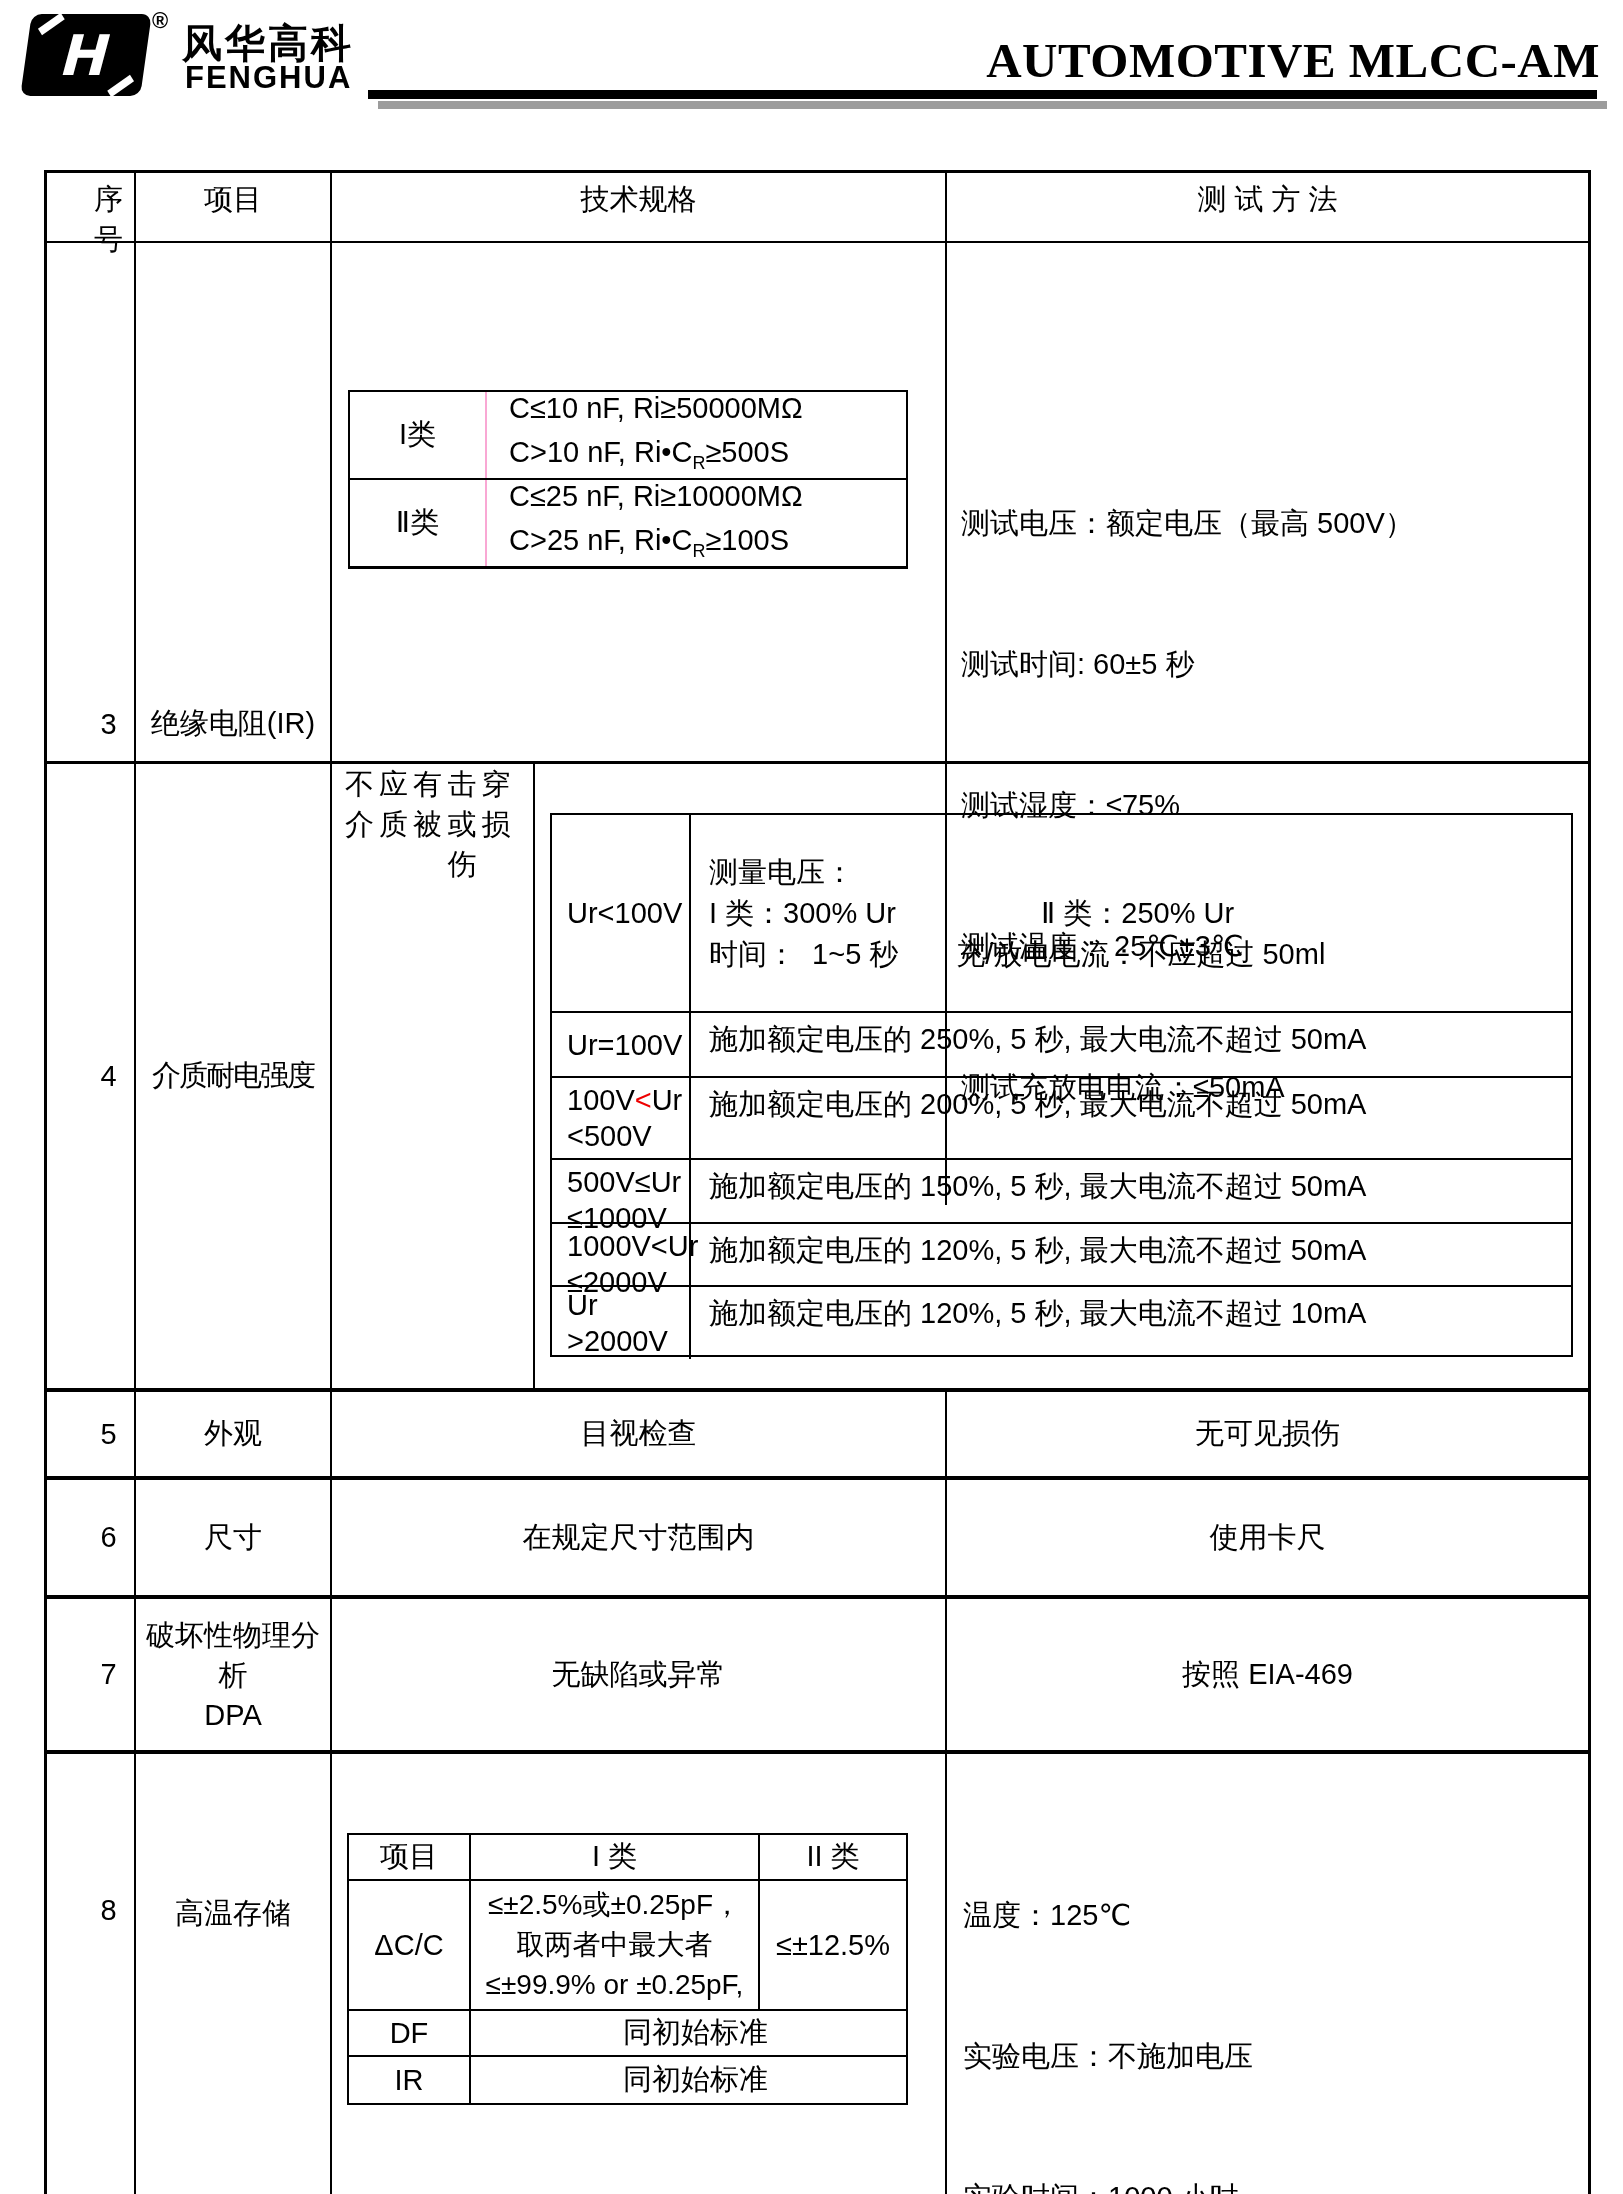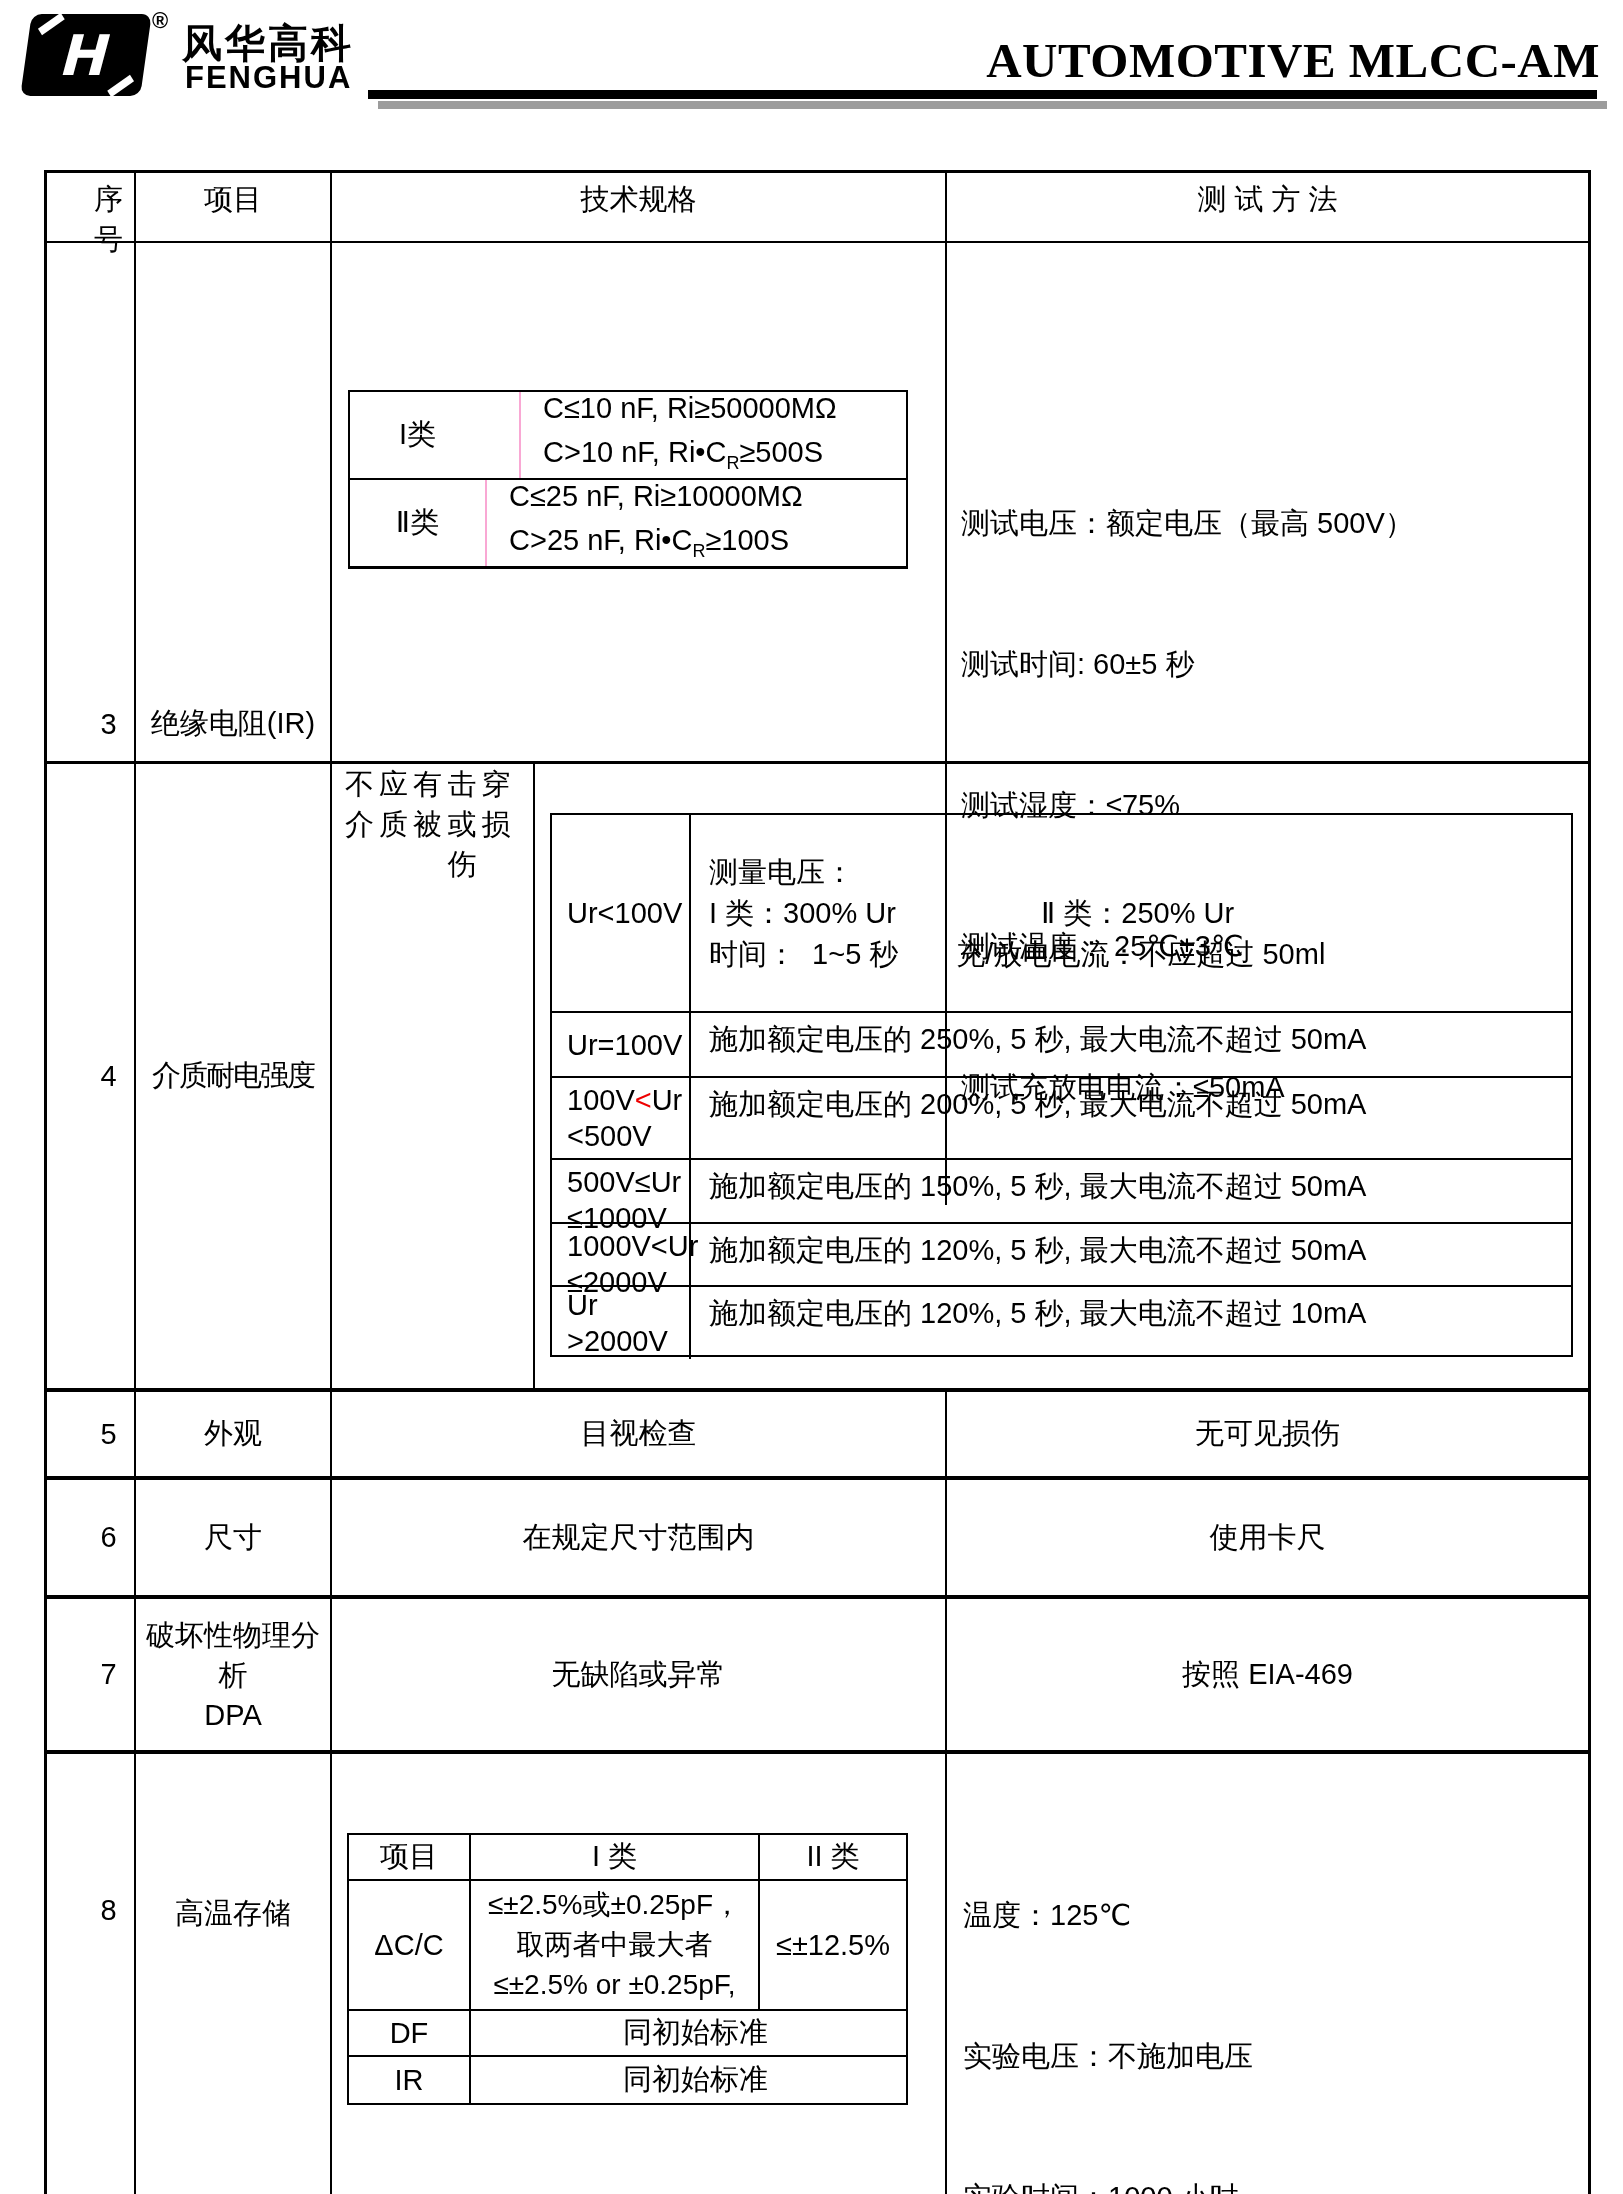--- a/index.html
+++ b/index.html
@@ -49,21 +49,21 @@
   .b8 { height:440px; border-top:4px solid #000; }
   .cell { border-left:2px solid #000; position:relative; }
   .cell:first-child { border-left:none;margin-left:36px; }
   .c { display:flex; align-items:center; justify-content:center; text-align:center; }
   .ctop { display:flex; align-items:flex-start; justify-content:center; padding-top:7px; text-align:center; }
   .lines-c { display:flex; flex-direction:column; align-items:center; justify-content:center; text-align:center; line-height:40px; }
 
   
   .nt3 { position:absolute; left:16px; top:147px; width:560px; border:2px solid #000; border-bottom-width:3px; }
   .nt3row { display:grid; grid-template-columns:135px 1fr; }
-  .nt3row.first { border-bottom:2px solid #000;gap:34px; }
+  .nt3row.first { border-bottom:2px solid #000; }
   .nt3row .lab { display:flex; align-items:center; justify-content:center; }
   .nt3row .spc { border-left:2px solid #f9a8d4; padding:8px 0 8px 22px;
                  display:flex; flex-direction:column; justify-content:center; height:86px; line-height:44px; }
   sub { font-size:0.62em; }
 
   .method3 { padding:163px 0 0 14px; line-height:47px; white-space:pre; }
 
   
   .req { letter-spacing:5px; line-height:40px; padding-left:13px;
          display:flex; flex-direction:row; justify-content:center; }
@@ -227,21 +227,21 @@
         <div class="nt8row h46">
           <div>项目</div>
           <div>I 类</div>
           <div>II 类</div>
         </div>
         <div class="nt8row h130">
           <div>ΔC/C</div>
           <div class="dcc-lines">
             <div>≤±2.5%或±0.25pF，</div>
             <div>取两者中最大者</div>
-            <div>≤±2.5% or ±0.25pF,</div>
+            <div>≤±99.9% or ±0.25pF,</div>
           </div>
           <div>≤±12.5%</div>
         </div>
         <div class="nt8row h46">
           <div>DF</div>
           <div class="span2">同初始标准</div>
         </div>
         <div class="nt8row h46">
           <div>IR</div>
           <div class="span2">同初始标准</div>

